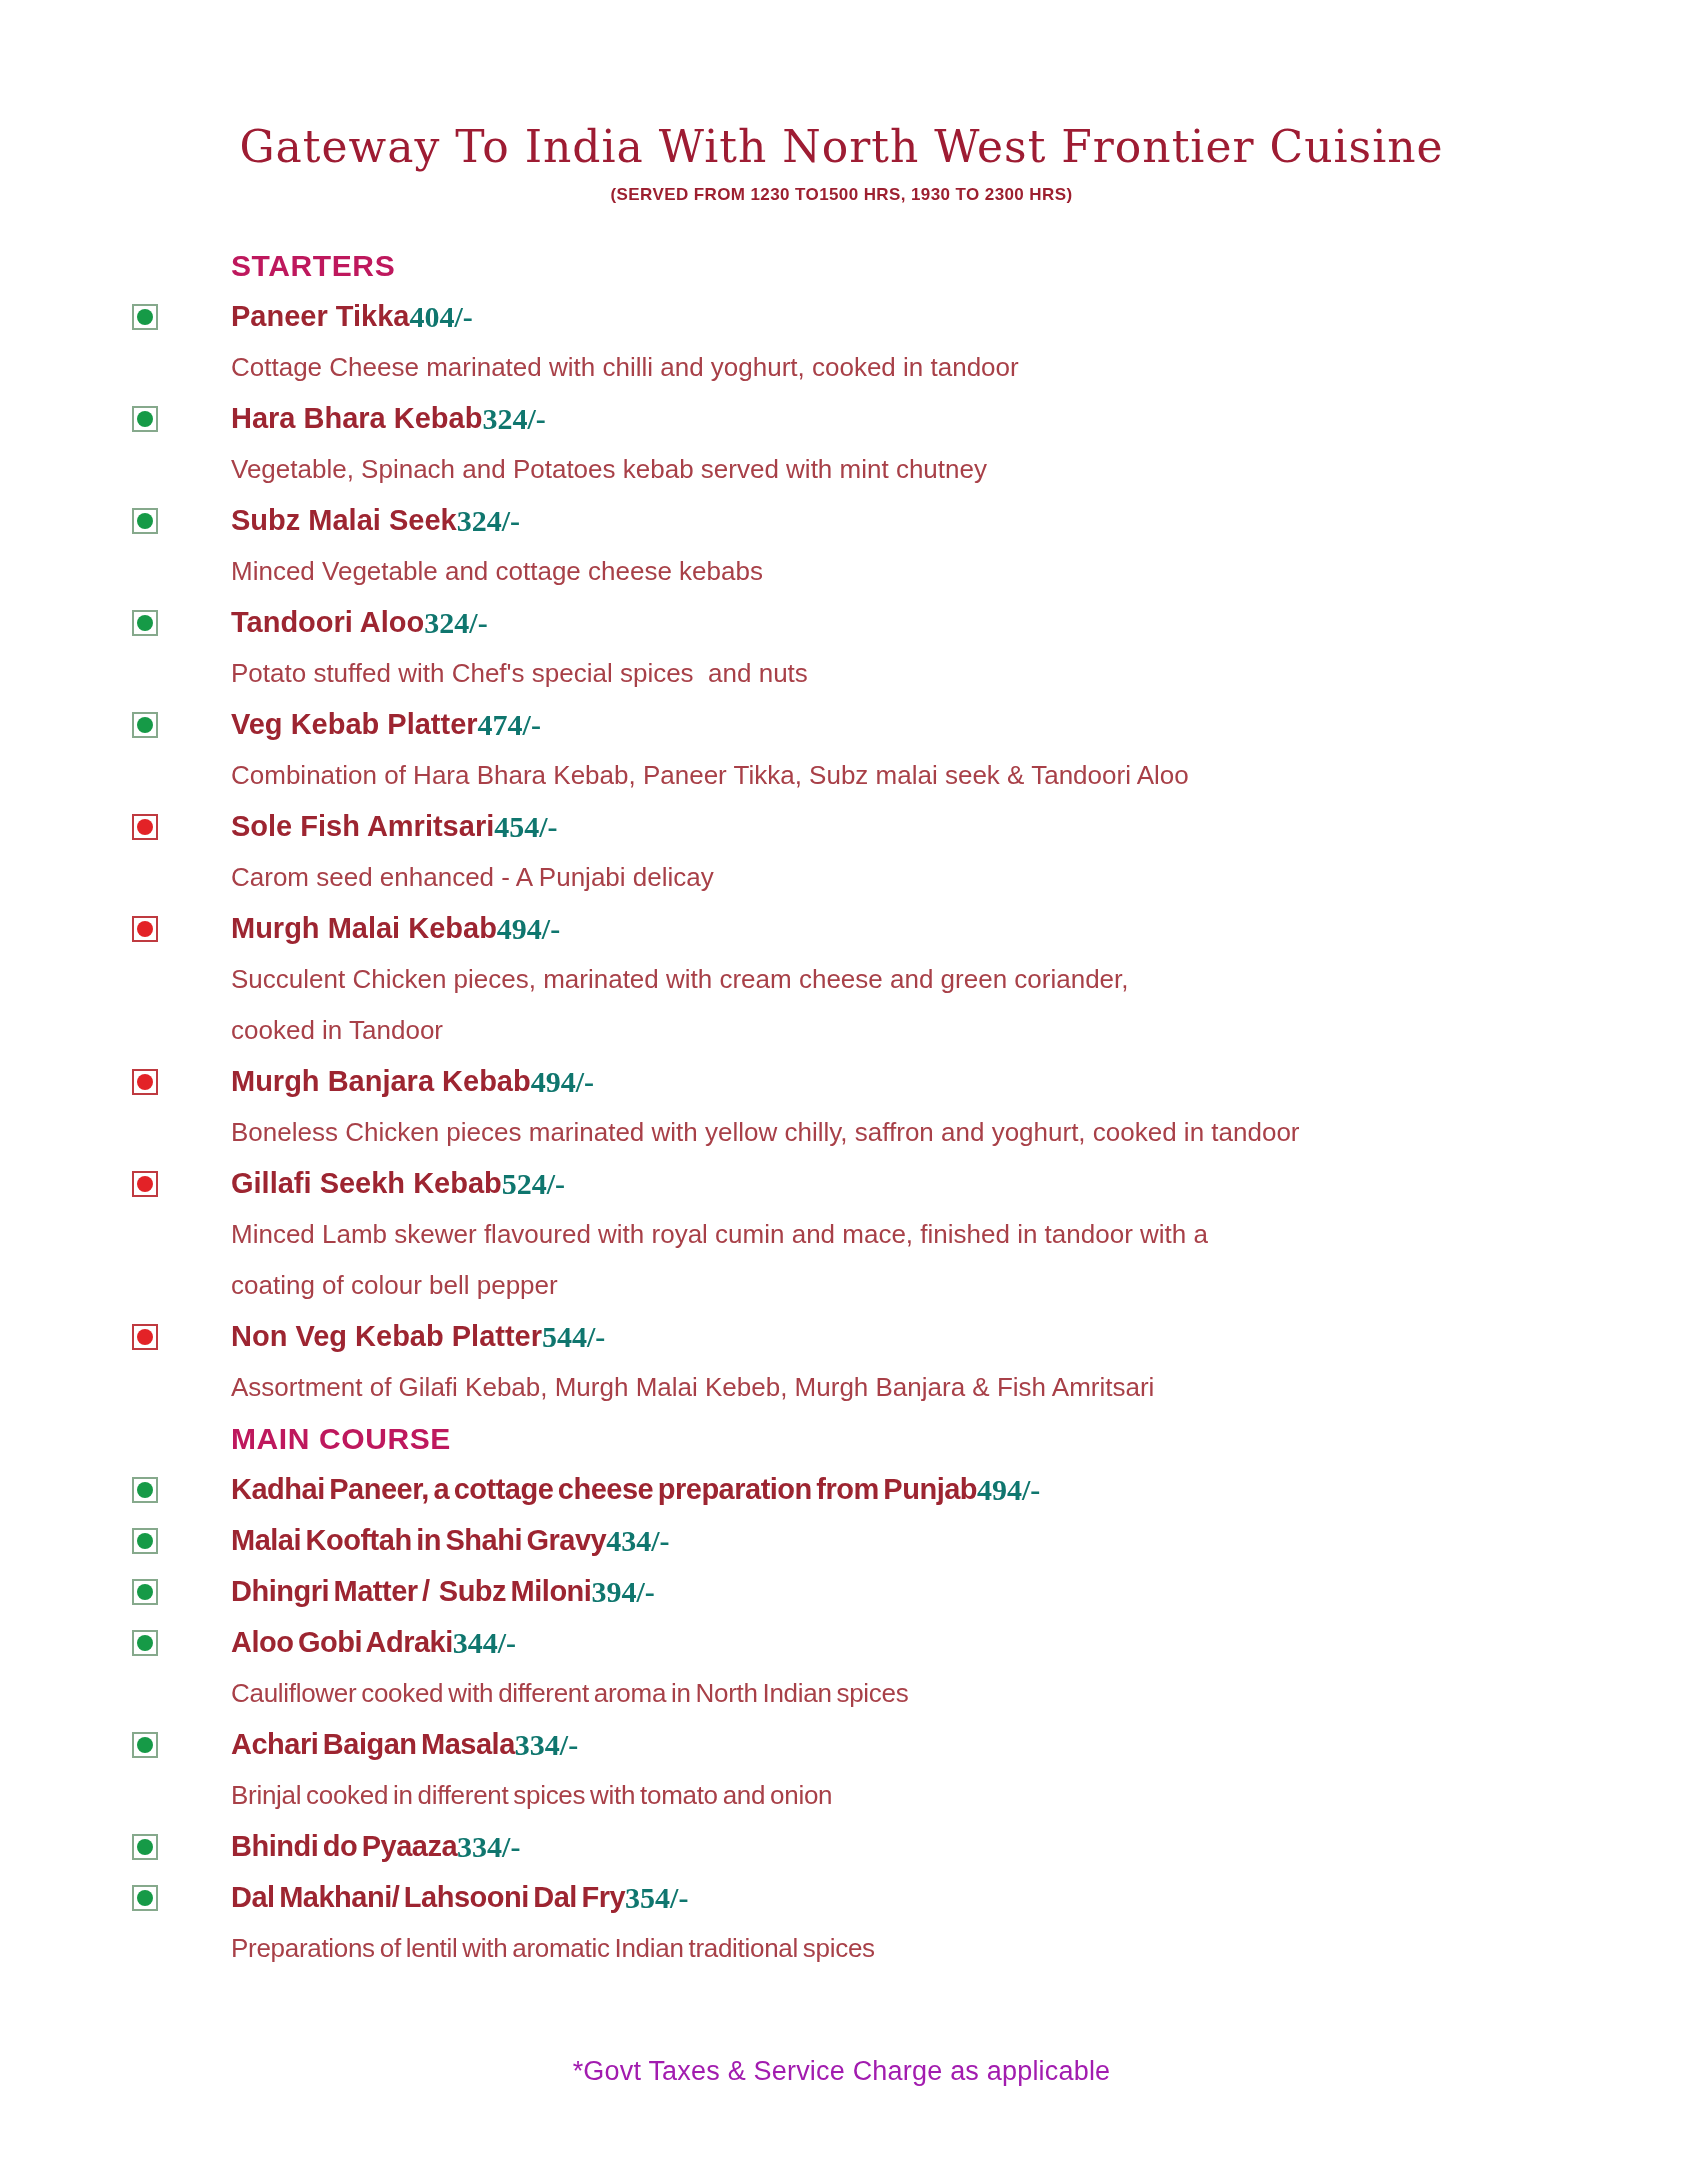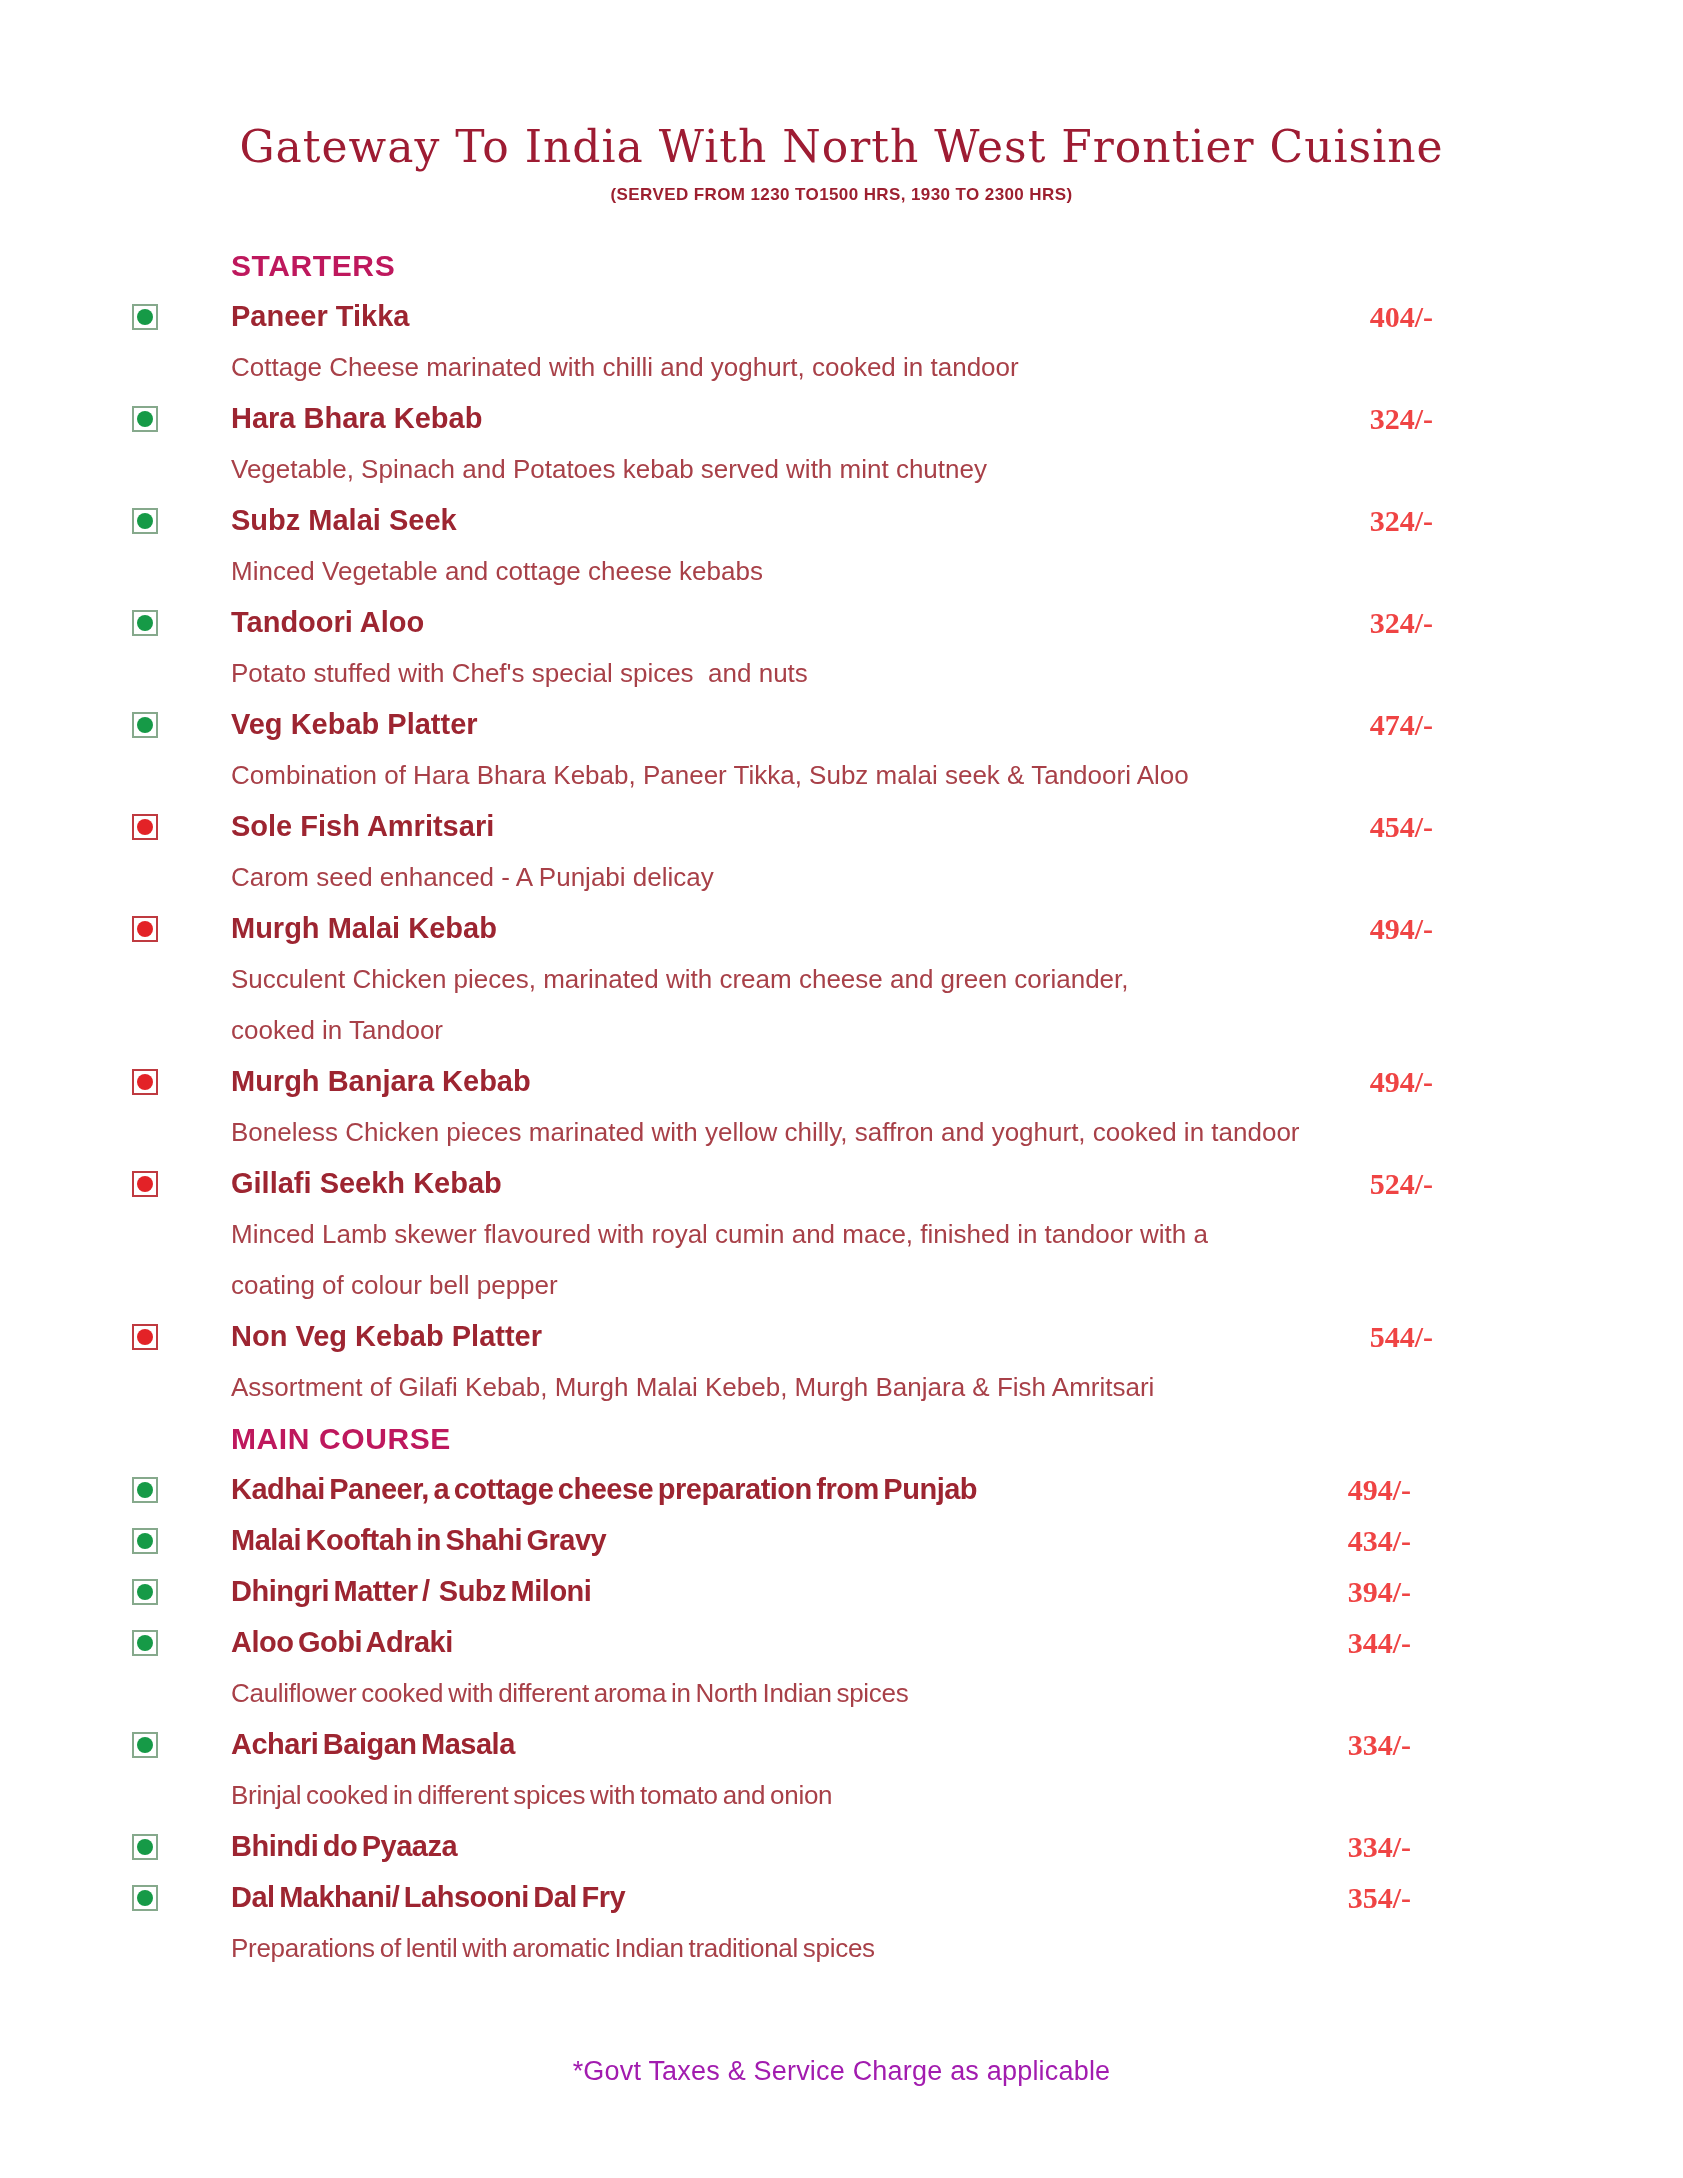--- a/index.html
+++ b/index.html
@@ -43,33 +43,33 @@
     font-size: 30px;
     font-weight: bold;
     color: #be185d;
     letter-spacing: 0.6px;
   }
   .item-line {
     position: relative;
     height: 51px;
     display: flex;
     align-items: center;
-    justify-content: space-between;
+    justify-content: flex-start;
   }
   .item-name {
     font-size: 29px;
     font-weight: bold;
     color: #9d2531;
     white-space: pre;
   }
   .item-price {
     font-family: "Liberation Serif", serif;
     font-size: 30px;
     font-weight: bold;
-    color: #ef4444;
+    color: #0f766e;
     white-space: nowrap;
   }
   .desc-line {
     height: 51px;
     line-height: 51px;
     font-size: 26px;
     color: #a84048;
     white-space: pre;
   }
   .food-icon {

